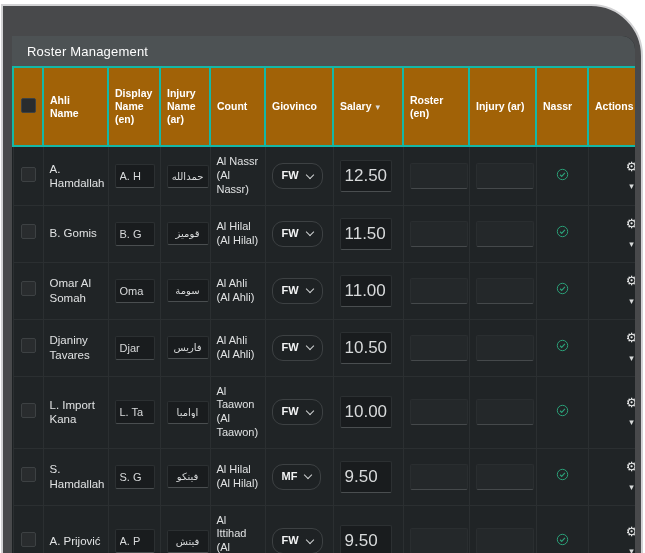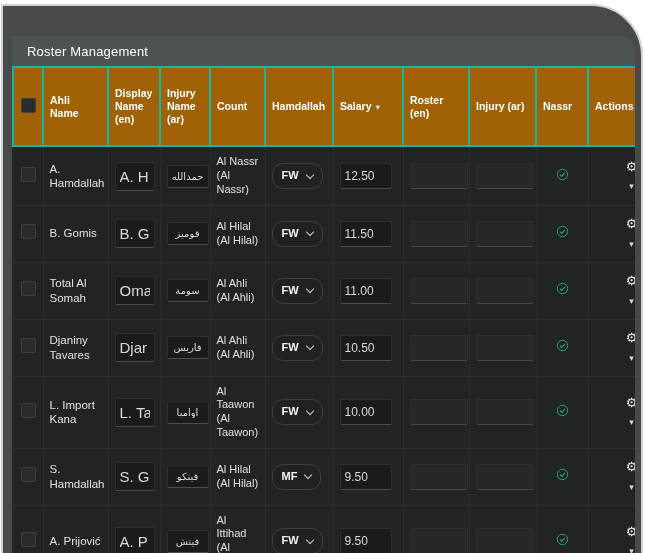--- a/index.html
+++ b/index.html
@@ -36,25 +36,25 @@
   th.c-check, td.c-check { text-align:center; }
   td.c-team { font-size:11px; }
   td.c-status, td.c-actions { text-align:center; }
 
   .cb { width:15px; height:15px; background:#292c2e; border:1px solid #3d4143;
         border-radius:2px; display:inline-block; }
 
   .sort-caret { font-size:9px; color:#dadcdd; margin-left:4px; }
 
   .inp { background:#191c1e; border:1px solid #2c3032; border-bottom:1px solid #4a4e50;
-         border-radius:2px; color:#d8dadb; font-size:15px; padding:5px 4px;
+         border-radius:2px; color:#d8dadb; font-size:11px; padding:5px 4px;
          font-family:inherit; }
   .inp-display-en { width:40px; }
   .inp-display-ar { width:42px; direction:rtl; text-align:center; font-size:10px; }
-  .inp-salary { width:52px; font-size:12px; }
+  .inp-salary { width:52px; font-size:17px; }
   .inp-injury { width:58px; height:26px; background:#24282a; border:1px solid #2a2e30;
                 border-bottom:1px solid #45494b; }
 
   .pos-select { display:inline-flex; align-items:center; gap:8px; background:#1e2224;
                 border:1px solid #3d4143; border-radius:11px; padding:5px 9px;
                 color:#f2f3f4; font-size:11px; font-weight:700; cursor:pointer; }
   .chevron { width:6px; height:6px; border-right:1.5px solid #ced1d2;
              border-bottom:1.5px solid #ced1d2; transform:rotate(45deg); margin-top:-3px; }
 
   .status-ok { display:inline-block; }
@@ -89,21 +89,21 @@
         <col style="width:52px">
           <col style="width:87px">
       </colgroup>
       <thead>
         <tr>
           <th class="c-check"><span class="cb"></span></th>
           <th>Ahli Name</th>
           <th>Display Name (en)</th>
           <th>Injury Name (ar)</th>
           <th>Count</th>
-          <th>Hamdallah</th>
+          <th>Giovinco</th>
           <th>
             <span>Salary</span><span class="sort-caret">▾</span>
           </th>
           <th>Roster (en)</th>
           <th>Injury (ar)</th>
           <th>Nassr</th>
           <th>Actions</th>
         </tr>
       </thead>
       <tbody id="tbody">
@@ -160,21 +160,21 @@
       </span>
     </td>
     <td class="c-actions">
       <span class="cogs">⚙</span>
       <span class="action-caret">▾</span>
     </td>
   </tr>
 
   <tr>
     <td class="c-check"><span class="cb"></span></td>
-    <td>Total Al Somah</td>
+    <td>Omar Al Somah</td>
     <td><input class="inp inp-display-en" value="Oma" style=""></td>
     <td><input class="inp inp-display-ar" value="سومة" style=""></td>
     <td class="c-team">Al Ahli (Al Ahli)</td>
     <td>
       <span class="pos-select">
         <span>FW</span>
         <span class="chevron"></span>
       </span>
     </td>
     <td><input class="inp inp-salary" value="11.00" style=""></td>

